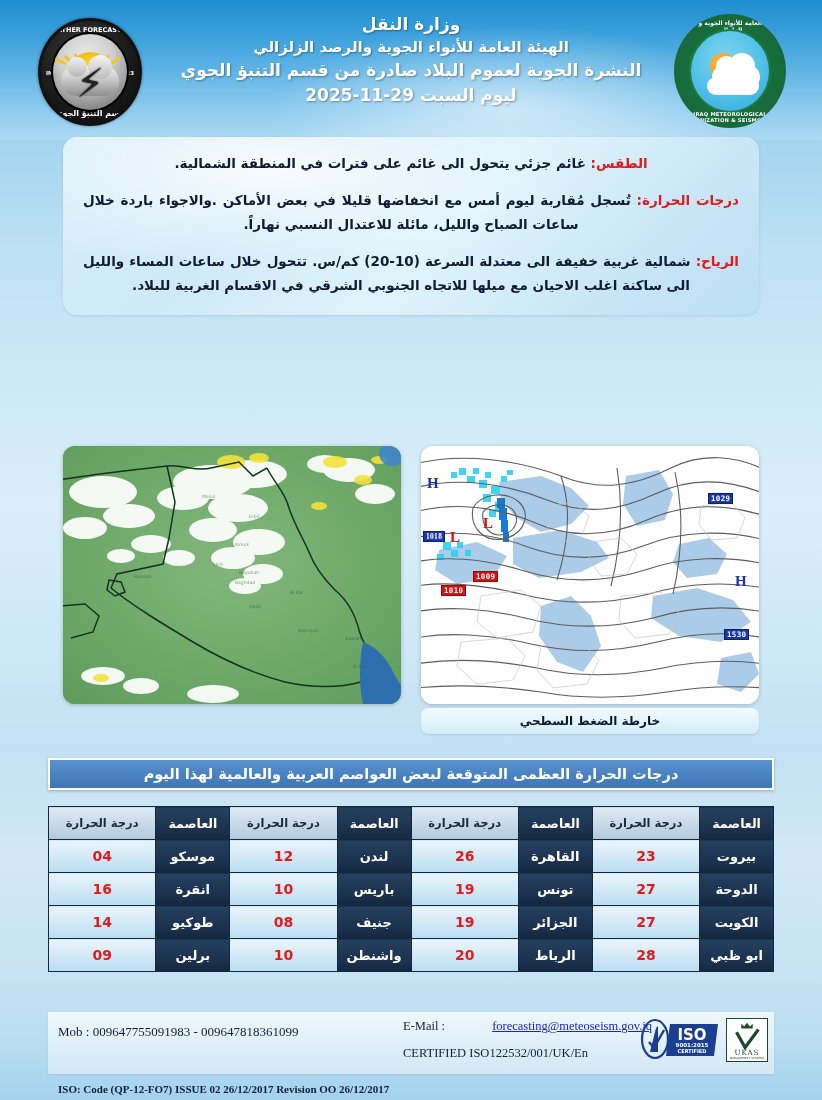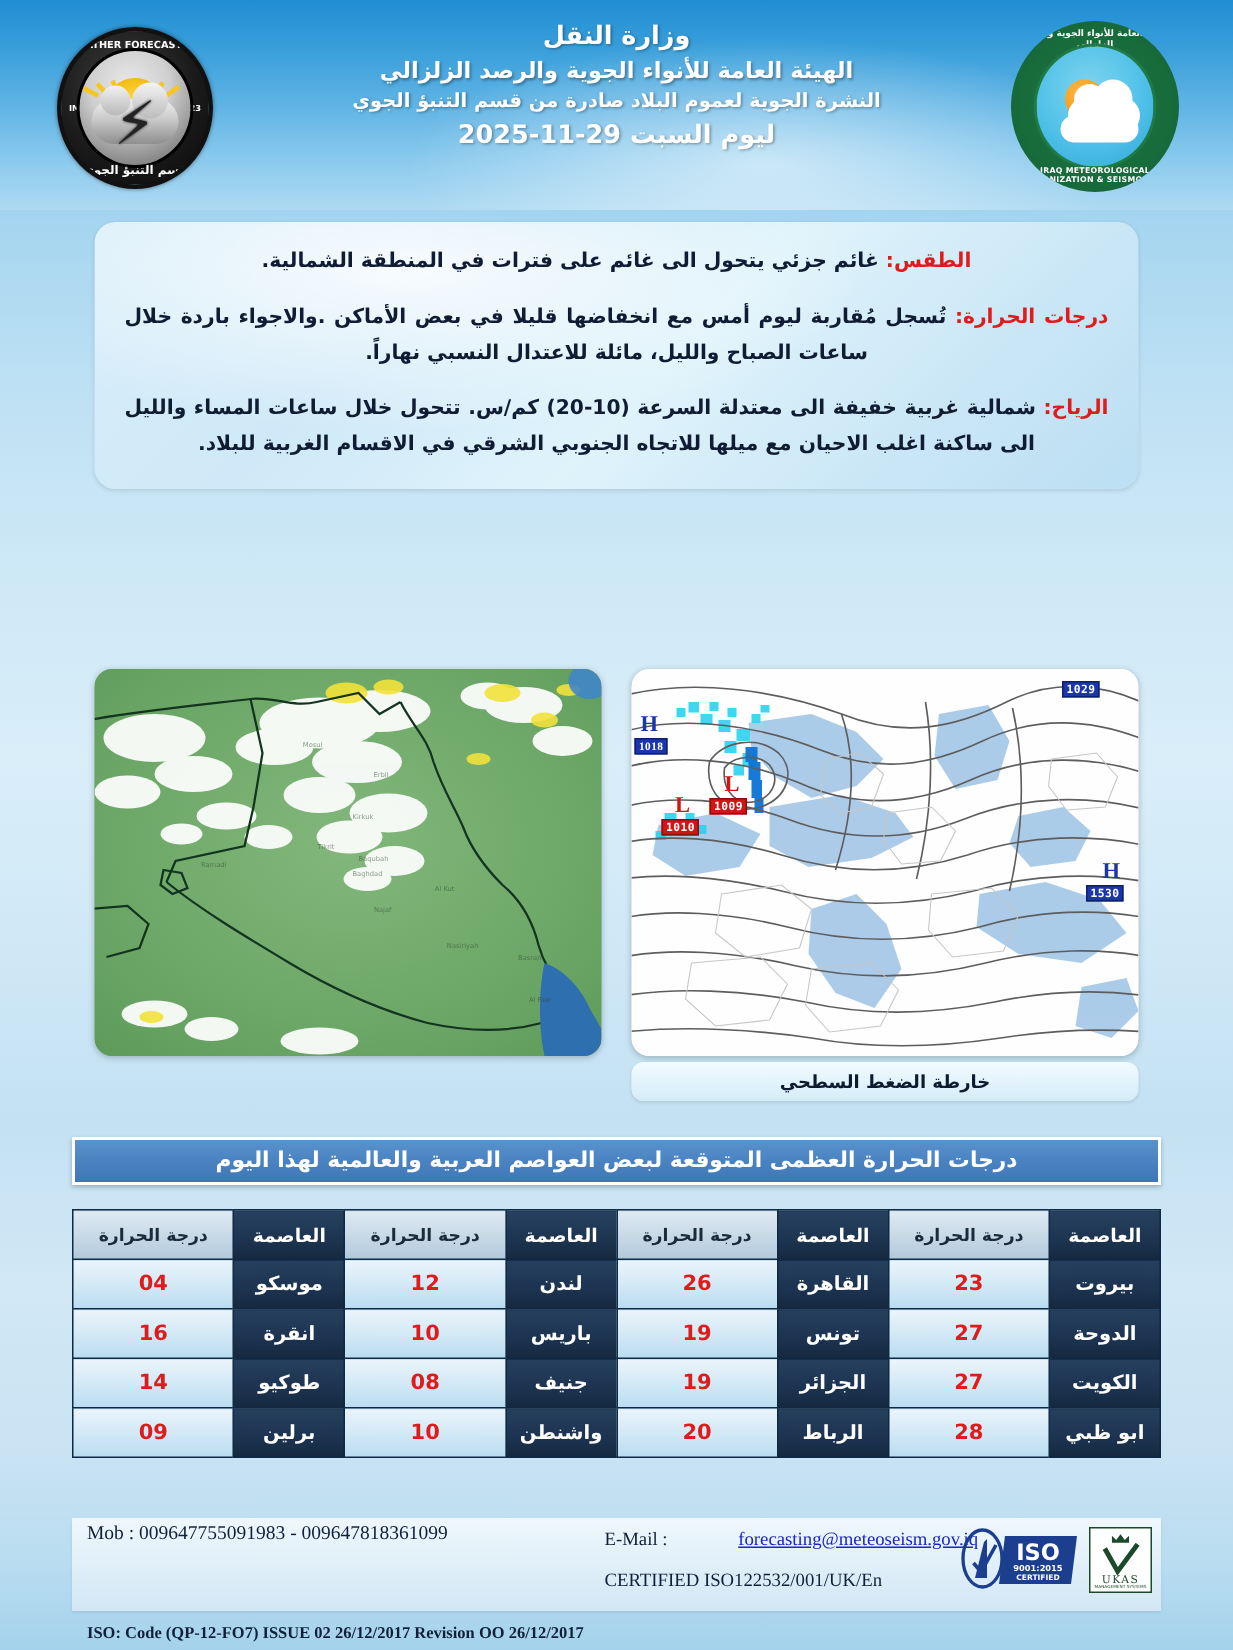--- a/index.html
+++ b/index.html
@@ -211,34 +211,34 @@
     font-size: 17px; font-weight: bold;
     text-shadow: 1px 1px 2px rgba(0,0,0,.35);
     margin-bottom: 4px;
   }
   .header-titles .t2 {
     font-size: 15px; font-weight: bold;
     text-shadow: 1px 1px 2px rgba(0,0,0,.35);
     margin-bottom: 4px;
   }
   .header-titles .t3 {
-    font-size: 13px; font-weight: bold;
+    font-size: 17px; font-weight: bold;
     text-shadow: 1px 1px 2px rgba(0,0,0,.35);
     margin-bottom: 5px;
   }
   .header-titles .t4 {
     font-size: 17px; font-weight: bold;
     text-shadow: 1px 1px 2px rgba(0,0,0,.35);
     direction: rtl;
   }
 
   
   .forecast-panel {
     position: absolute;
-    left: 63px; top: 148px;
+    left: 63px; top: 137px;
     width: 696px;
     padding: 14px 20px 16px 20px;
     border-radius: 14px;
     background:
       radial-gradient(ellipse 420px 150px at 30% 18%, rgba(255,255,255,0.85), rgba(255,255,255,0) 72%),
       linear-gradient(135deg, #d8eefa 0%, #cfe9f8 30%, #dff3fb 55%, #c9e6f6 80%, #bcdff3 100%);
     box-shadow: 0 1px 3px rgba(0,0,0,.10);
   }
   .fc-line {
     font-size: 13.5px;
@@ -282,20 +282,21 @@
     position: absolute;
     background: #1a36a8;
     color: #fff;
     font-size: 7.5px;
     font-weight: bold;
     font-family: "DejaVu Sans Mono", monospace;
     padding: 0px 2px;
     border: 1px solid #0d1f6e;
     direction: ltr;
     letter-spacing: .3px;
+    margin-top: 39px;
   }
   .pletter {
     position: absolute;
     font-size: 15px;
     font-weight: bold;
     font-family: "Liberation Serif", serif;
     line-height: 1;
     direction: ltr;
   }
   .pletter.h { color: #1a36a8; }
@@ -396,21 +397,21 @@
     position: absolute;
     left: 48px; top: 1012px;
     width: 726px;
     height: 62px;
     background: linear-gradient(180deg, #eef7fc 0%, #e2f0f9 45%, #d2e7f5 100%);
     direction: ltr;
     box-shadow: 0 1px 2px rgba(0,0,0,.08);
   }
   .footer .f-row1 {
     position: absolute;
-    left: 10px; top: 2px;
+    left: 10px; top: 12px;
     font-family: "Liberation Serif", serif;
     font-size: 13px;
     color: #11203a;
   }
   .footer .f-row2 {
     position: absolute;
     left: 10px; top: 36px;
     font-family: "Liberation Serif", serif;
     font-size: 11px;
     color: #11203a;

